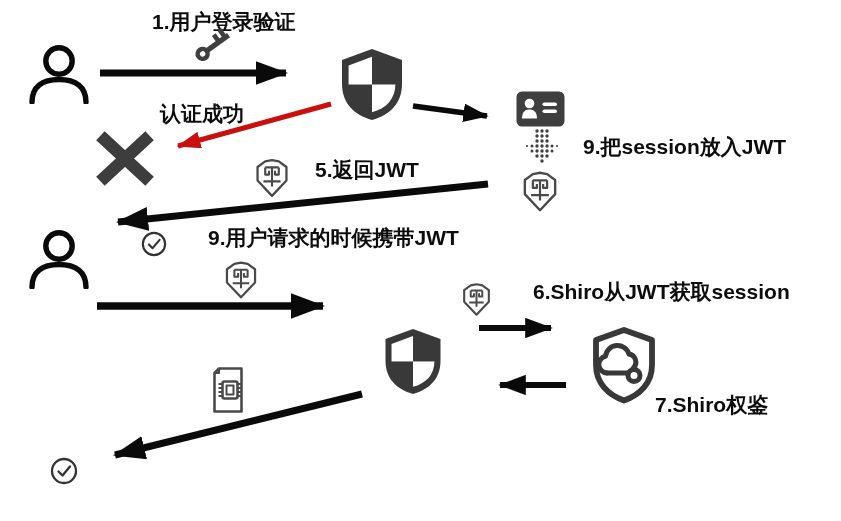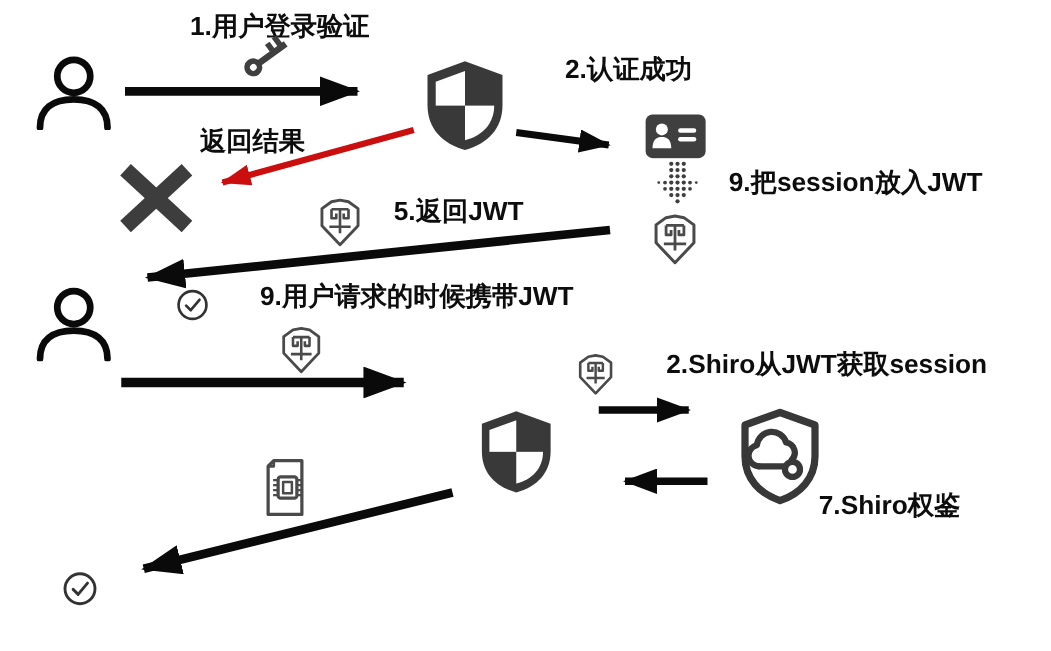--- a/index.html
+++ b/index.html
@@ -28,26 +28,25 @@
     <line x1="413" y1="106" x2="487" y2="116" stroke="#0a0a0a" stroke-width="5.5" marker-end="url(#ahb)"></line>
     <line x1="331" y1="104" x2="178" y2="146" stroke="#cb0e0e" stroke-width="5" marker-end="url(#ahr)"></line>
     <line x1="488" y1="184" x2="118" y2="222" stroke="#0a0a0a" stroke-width="7" marker-end="url(#ahb)"></line>
     <line x1="97" y1="306" x2="323" y2="306" stroke="#0a0a0a" stroke-width="7.5" marker-end="url(#ahb)"></line>
     <line x1="479" y1="328" x2="551" y2="328" stroke="#0a0a0a" stroke-width="6" marker-end="url(#ahb)"></line>
     <line x1="566" y1="385" x2="500" y2="385" stroke="#0a0a0a" stroke-width="6" marker-end="url(#ahb)"></line>
     <line x1="362" y1="394" x2="115" y2="455" stroke="#0a0a0a" stroke-width="7" marker-end="url(#ahb)"></line>
   </svg>
 
   <div class="lbl" style="left:152px;top:10px">1.用户登录验证</div>
-  <div class="lbl" style="left:452px;top:44px">2.认证成功</div>
   <div class="lbl" style="left:583px;top:135px">9.把session放入JWT</div>
   <div class="lbl" style="left:315px;top:158px">5.返回JWT</div>
-  <div class="lbl" style="left:160px;top:102px">返回结果</div>
+  <div class="lbl" style="left:160px;top:102px">认证成功</div>
   <div class="lbl" style="left:208px;top:226px">9.用户请求的时候携带JWT</div>
-  <div class="lbl" style="left:533px;top:280px">2.Shiro从JWT获取session</div>
+  <div class="lbl" style="left:533px;top:280px">6.Shiro从JWT获取session</div>
   <div class="lbl" style="left:655px;top:393px">7.Shiro权鉴</div>
 
   <span class="ic" style="left:28px;top:44px">
     <svg width="62" height="60" viewBox="0 0 62 60">
       <circle cx="31" cy="17" r="13.2" fill="none" stroke="#0a0a0a" stroke-width="5.4"></circle>
       <path d="M4,58 C4,43 14,35.5 31,35.5 C48,35.5 58,43 58,58" fill="none" stroke="#0a0a0a" stroke-width="5.4" stroke-linecap="round"></path>
     </svg>
   </span>
 
   <span class="ic" style="left:192px;top:26px">

